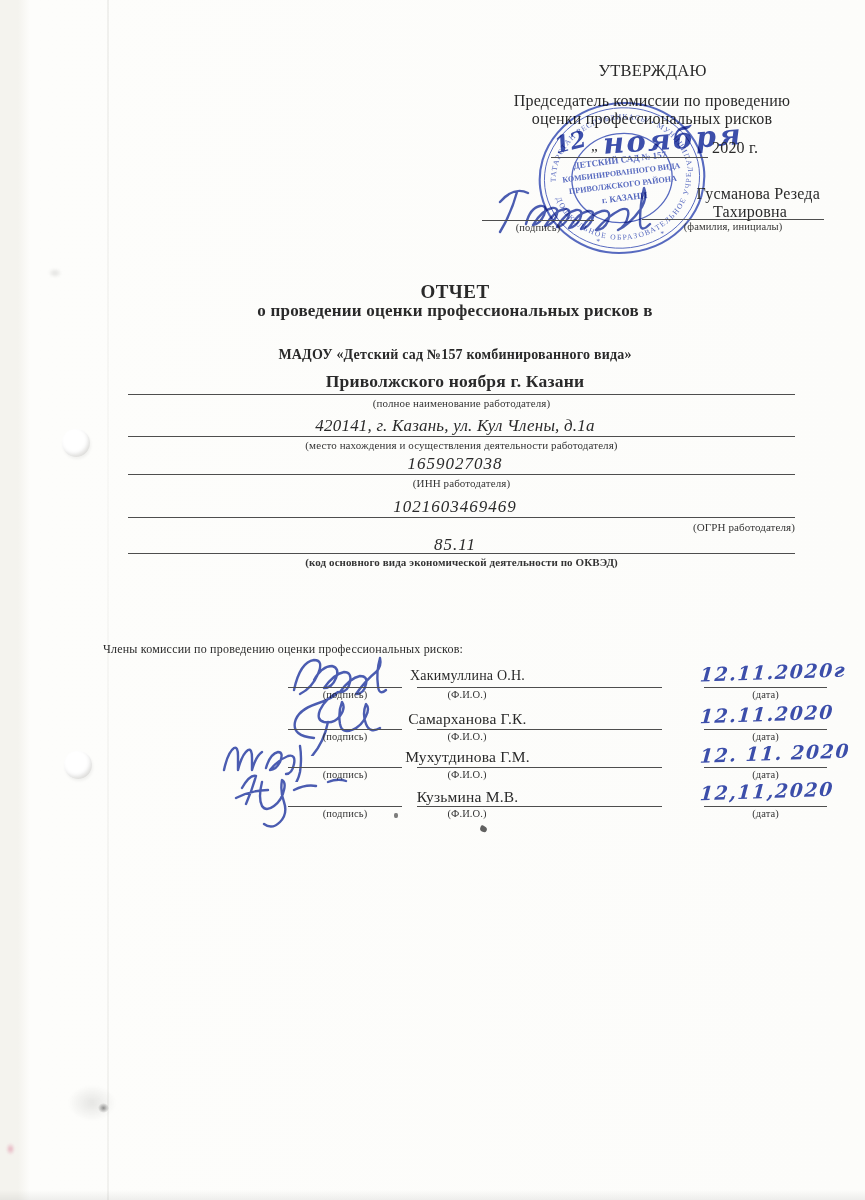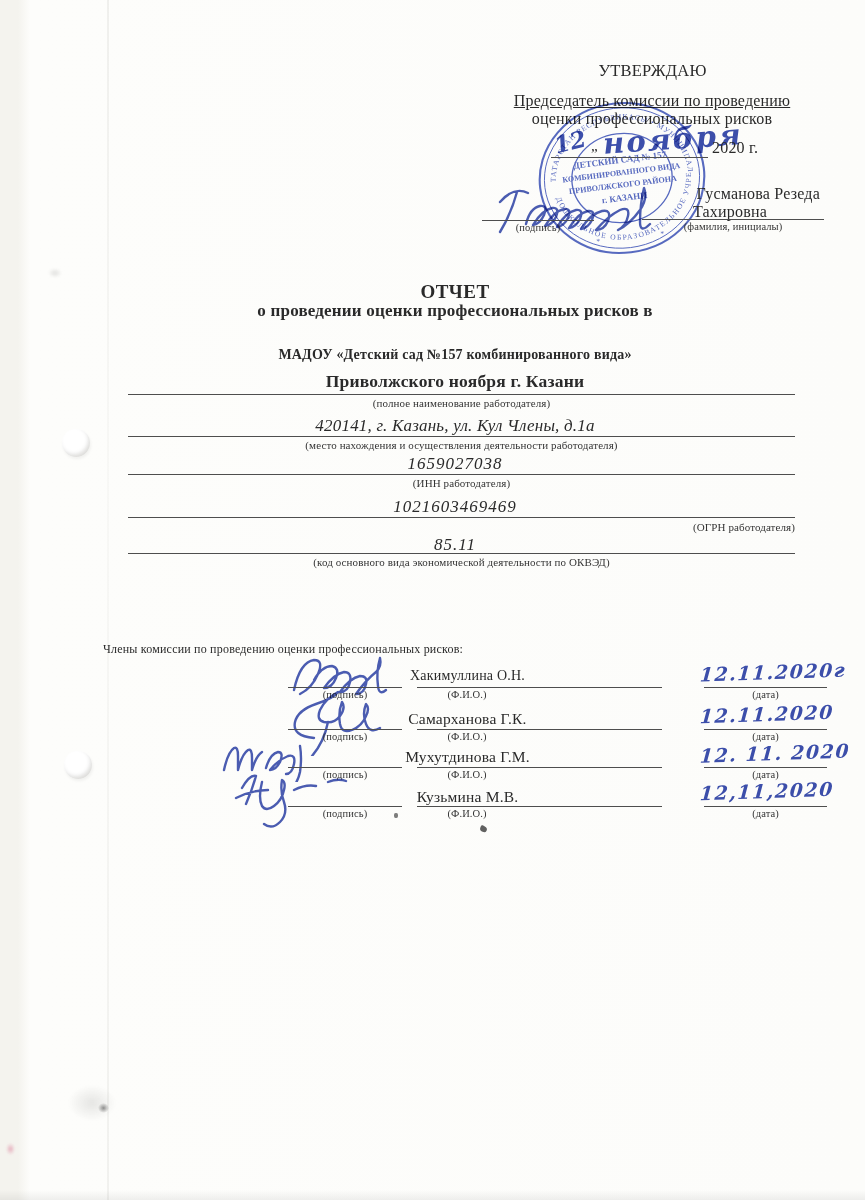--- a/index.html
+++ b/index.html
@@ -33,21 +33,21 @@
 </style>
 </head>
 <body>
 
 <div class="page"></div>
 <div class="fold"></div>
 <div class="hole" style="left:62px;top:429px;"></div>
 <div class="hole" style="left:64px;top:751px;"></div>
 
 <div class="abs t c" style="left:500px;top:61px;width:305px;font-size:16.5px;">УТВЕРЖДАЮ</div>
-<div class="abs t c" style="left:498px;top:92px;width:308px;font-size:16px;text-decoration:underline;">Председатель комиссии по проведению</div>
+<div class="abs t c" style="left:498px;top:92px;width:308px;font-size:16px;">Председатель комиссии по проведению</div>
 <div class="abs t c" style="left:498px;top:110px;width:308px;font-size:16px;">оценки профессиональных рисков</div>
 
 <svg id="stamp" class="abs" style="left:532px;top:96px;" width="180" height="164" viewBox="0 0 190 172">
   <g transform="rotate(-7 95 86)" fill="none" stroke="#4156bb">
     <ellipse cx="95" cy="86" rx="87" ry="79" stroke-width="2.2"></ellipse>
     <ellipse cx="95" cy="86" rx="82" ry="74" stroke-width="1"></ellipse>
     <ellipse cx="95" cy="86" rx="53" ry="47" stroke-width="1.4"></ellipse>
     <defs>
       <path id="arcTop" d="M 25,86 A 70,62 0 0 1 165,86"></path>
       <path id="arcBot" d="M 22,86 A 73,65 0 0 0 168,86"></path>
@@ -74,21 +74,21 @@
 <div class="abs rule" style="left:551px;top:157px;width:157px;"></div>
 <span class="abs ink hw" style="left:554px;top:128px;font-size:23px;transform:rotate(-14deg);">12</span>
 <span class="abs t" style="left:591px;top:138px;font-size:15px;">„</span>
 <span class="abs ink hw" style="left:603px;top:122px;font-size:29px;letter-spacing:2px;transform:rotate(-4deg);">ноября</span>
 <span class="abs t" style="left:712px;top:139px;font-size:16px;">2020 г.</span>
 
 <svg class="sig-svg" style="left:488px;top:180px;" width="190" height="62" viewBox="0 0 190 62">
   <path d="M12 22 Q26 6 40 13 M29 12 Q23 34 12 52 M38 44 Q42 28 52 26 Q60 25 56 35 Q52 44 45 45 Q54 30 64 28 Q72 27 68 37 Q64 45 57 46 Q66 31 76 29 Q84 28 80 38 Q76 46 69 47 Q78 32 88 30 Q96 29 92 39 Q88 47 81 48 Q90 33 100 31 Q108 30 104 40 Q100 48 93 49 Q102 34 114 31 Q124 29 120 41 Q116 50 108 50 Q120 36 132 30 Q142 26 140 36 Q138 46 130 50 Q142 44 152 30 Q160 18 156 8 Q152 24 152 42 Q152 54 162 44"></path>
 </svg>
 <div class="abs t c" style="left:640px;top:185px;width:180px;font-size:16px;text-align:right;">Гусманова Резеда</div>
-<div class="abs t c" style="left:640px;top:203px;width:180px;font-size:16px;">Тахировна</div>
+<div class="abs t c" style="left:640px;top:203px;width:180px;font-size:16px;padding-left:20px;">Тахировна</div>
 <div class="abs rule" style="left:482px;top:220px;width:112px;"></div>
 <div class="abs small c" style="left:478px;top:222px;width:120px;font-size:10.5px;">(подпись)</div>
 <div class="abs rule" style="left:642px;top:219px;width:182px;"></div>
 <div class="abs small c" style="left:642px;top:221px;width:182px;font-size:10.5px;">(фамилия, инициалы)</div>
 
 <div class="abs t b c" style="left:115px;top:281px;width:680px;font-size:19px;letter-spacing:.5px;">ОТЧЕТ</div>
 <div class="abs t b c" style="left:115px;top:301px;width:680px;font-size:17px;">о проведении оценки профессиональных рисков в</div>
 
 <div class="abs t b c" style="left:115px;top:347px;width:680px;font-size:14px;">МАДОУ «Детский сад №157 комбинированного вида»</div>
 <div class="abs t b c" style="left:115px;top:371px;width:680px;font-size:17.5px;">Приволжского ноября г. Казани</div>
@@ -102,21 +102,21 @@
 <div class="abs t i c" style="left:115px;top:454px;width:680px;font-size:17px;letter-spacing:1px;">1659027038</div>
 <div class="abs rule" style="left:128px;top:474px;width:667px;"></div>
 <div class="abs small c" style="left:128px;top:477px;width:667px;">(ИНН работодателя)</div>
 
 <div class="abs t i c" style="left:115px;top:497px;width:680px;font-size:17px;letter-spacing:1px;">1021603469469</div>
 <div class="abs rule" style="left:128px;top:517px;width:667px;"></div>
 <div class="abs small c" style="left:128px;top:521px;width:667px;text-align:right;">(ОГРН работодателя)</div>
 
 <div class="abs t i c" style="left:115px;top:535px;width:680px;font-size:17px;letter-spacing:1px;">85.11</div>
 <div class="abs rule" style="left:128px;top:553px;width:667px;"></div>
-<div class="abs small c" style="left:128px;top:556px;width:667px;">(код основного вида экономической деятельности по ОКВЭД)</div>
+<div class="abs small c" style="left:128px;top:556px;width:667px;font-weight:bold;">(код основного вида экономической деятельности по ОКВЭД)</div>
 
 <div class="abs t" style="left:103px;top:642px;font-size:12px;">Члены комиссии по проведению оценки профессиональных рисков:</div>
 
 <svg class="sig-svg" style="left:280px;top:650px;" width="130" height="52" viewBox="0 0 130 52">
   <path d="M14 40 Q20 12 34 10 Q44 10 38 24 Q32 38 20 44 M34 30 Q42 16 52 16 Q60 18 56 28 Q52 38 44 38 Q54 24 64 22 Q72 22 70 32 Q68 42 60 42 Q70 28 80 26 Q88 26 86 34 Q84 44 76 44 Q86 30 96 22 Q102 16 100 8 Q96 22 98 36 Q99 46 106 40"></path>
 </svg>
 <div class="abs rule" style="left:288px;top:687px;width:114px;"></div>
 <div class="abs small c" style="left:288px;top:689px;width:114px;font-size:10.5px;">(подпись)</div>
 <div class="abs t c" style="left:400px;top:668px;width:135px;font-size:14px;">Хакимуллина О.Н.</div>
 <div class="abs rule" style="left:417px;top:687px;width:245px;"></div>

